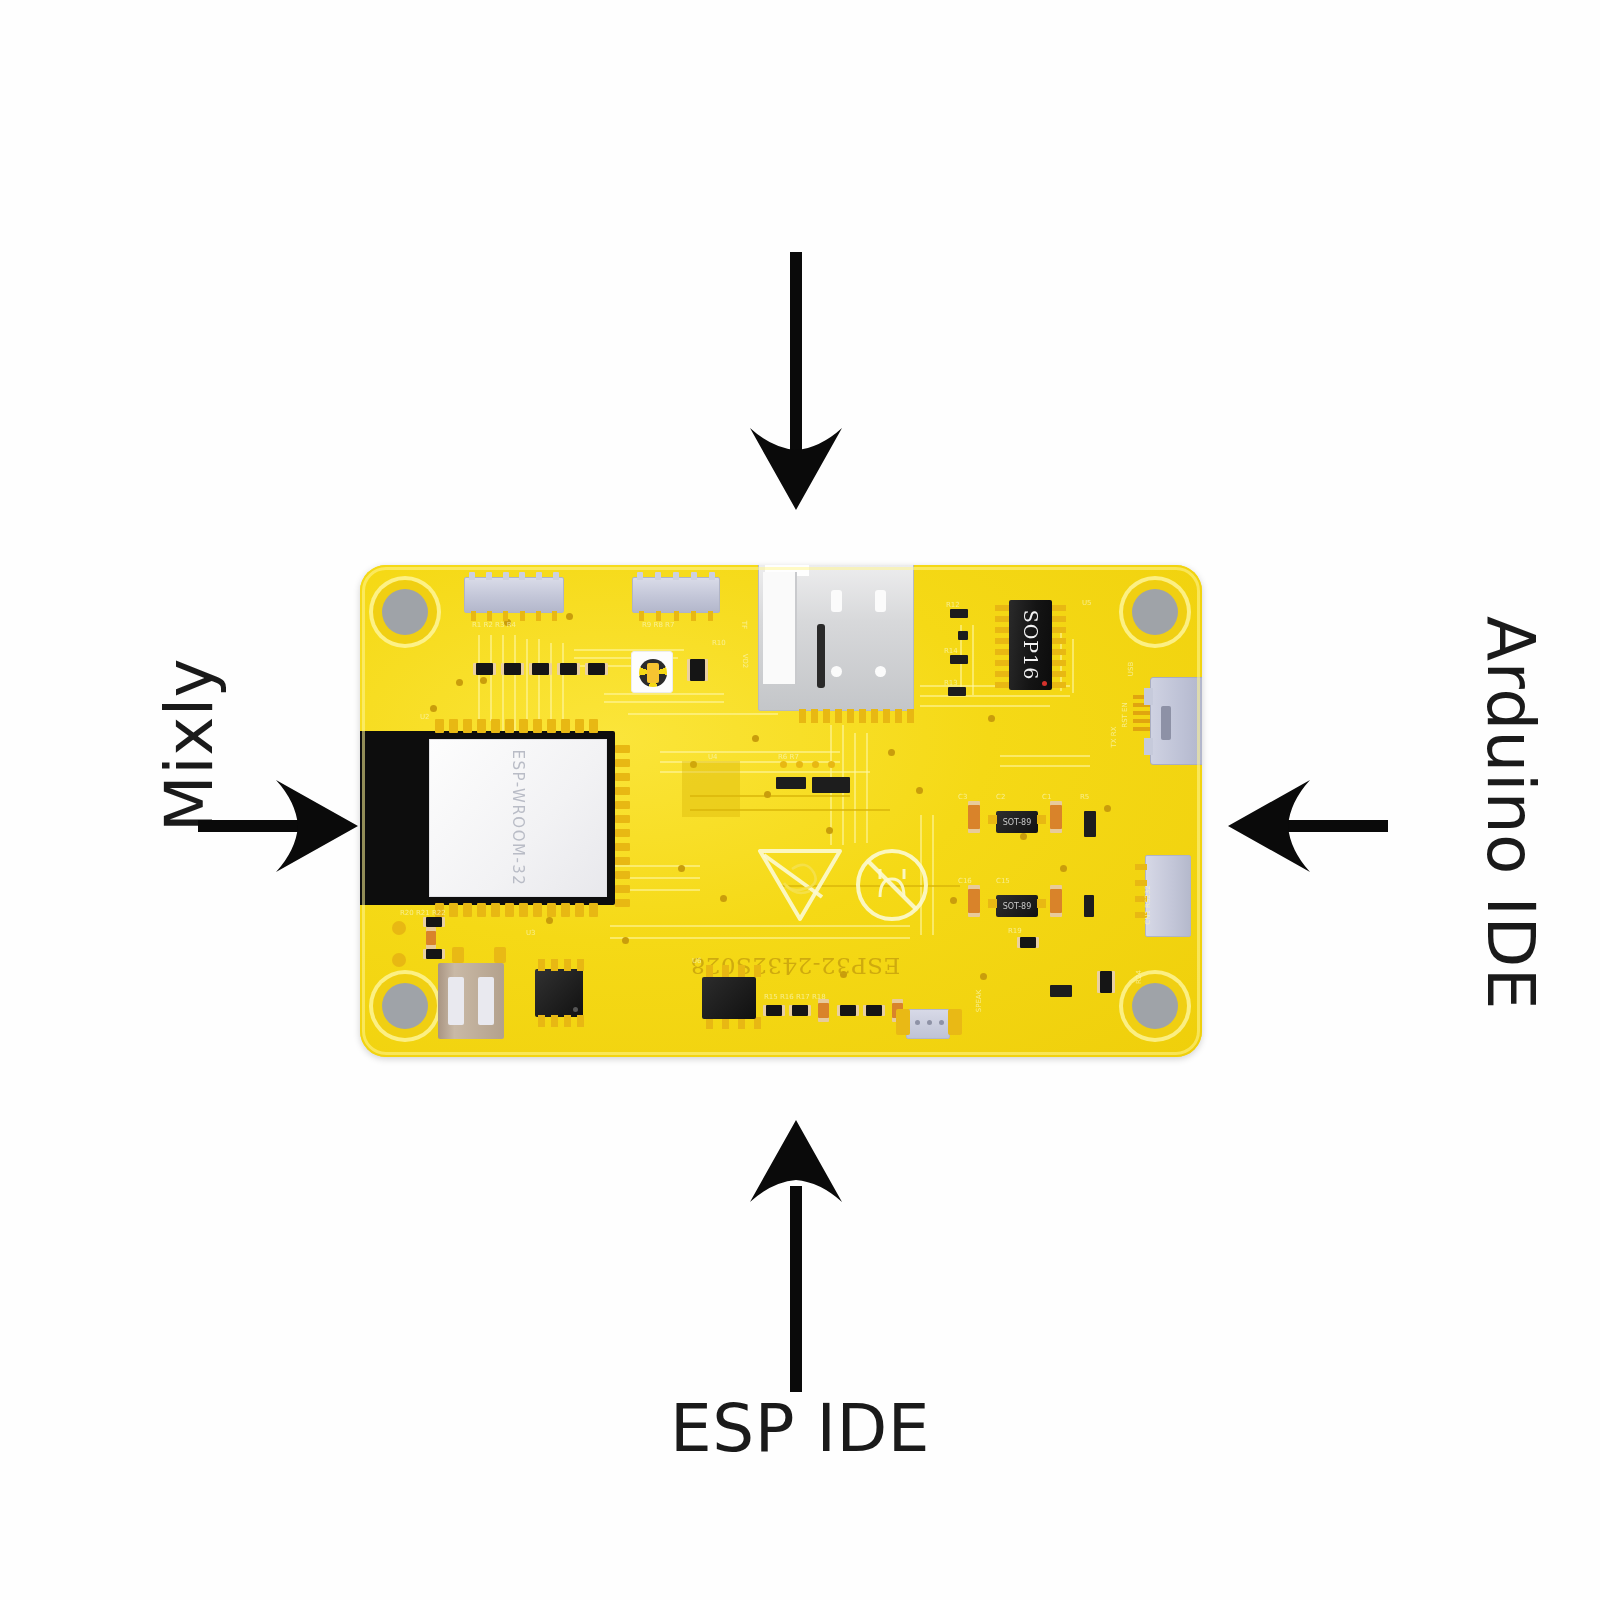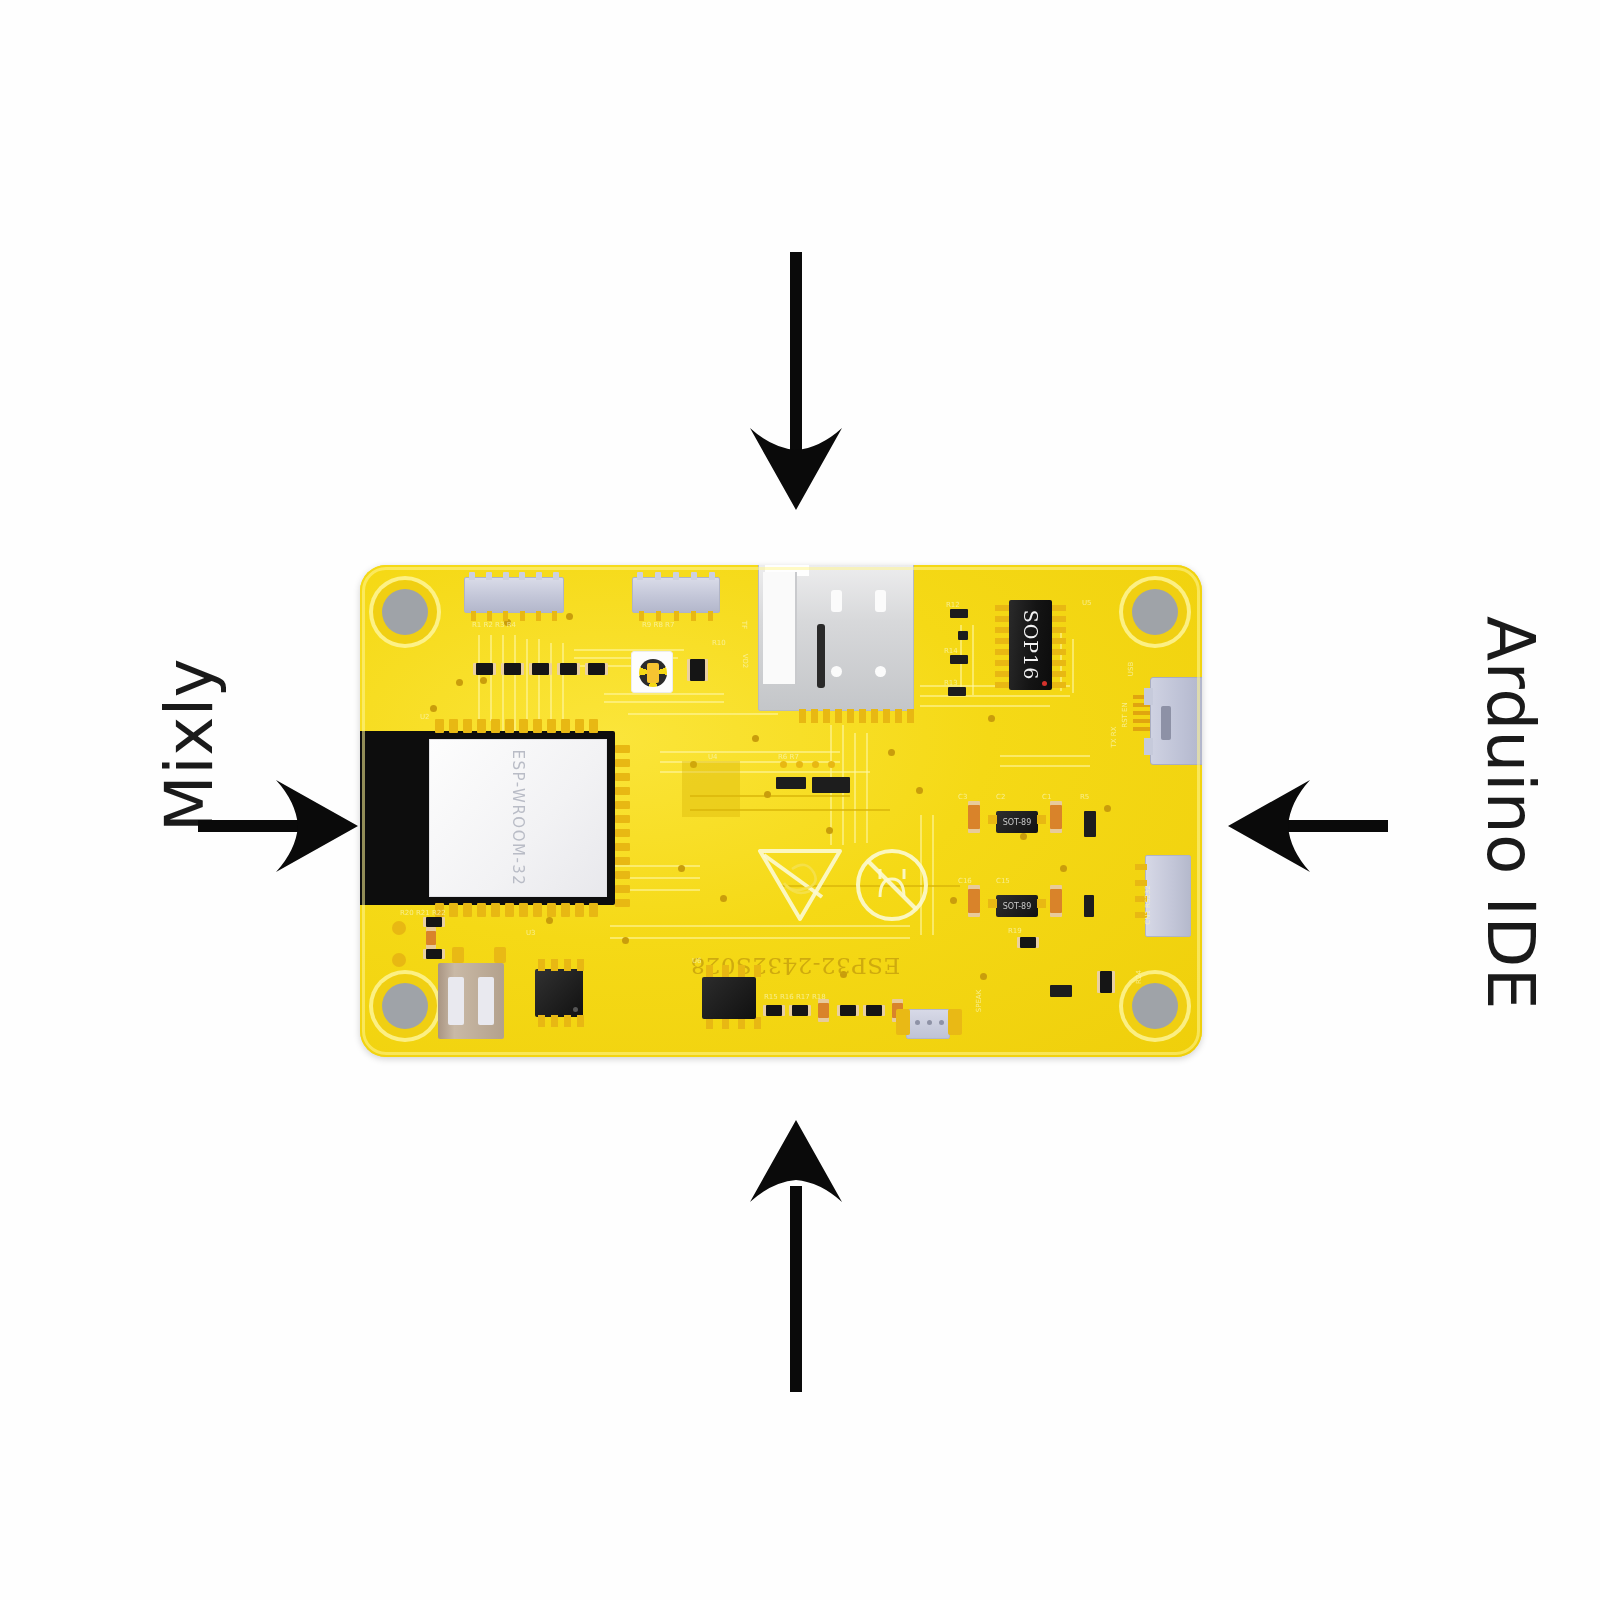--- a/index.html
+++ b/index.html
@@ -331,20 +331,21 @@
   .pin-row { position: absolute; display: flex; gap: 7px; }
   .pin-row .p { width: 11px; height: 11px; border-radius: 50%; background: #e8b813; }
   .gold-pad { position: absolute; background: #e8b813; border-radius: 50%; }
 </style>
 </head>
 <body>
 
 <div id="stage">
 
 
+  <div class="label" id="label-espide">ESP  IDE</div>
 
   <div class="label" id="label-mixly">Mixly</div>
 
   <div class="label" id="label-arduino">Arduino IDE</div>
 
   <svg class="arrow" id="arrow-top" width="108" height="258" viewBox="0 0 108 258">
     <rect x="48" y="0" width="12" height="206" fill="#0a0a0a"></rect>
     <path d="M54 258 L8 176 Q30 196 54 198 Q78 196 100 176 Z" fill="#0a0a0a"></path>
   </svg>
 

